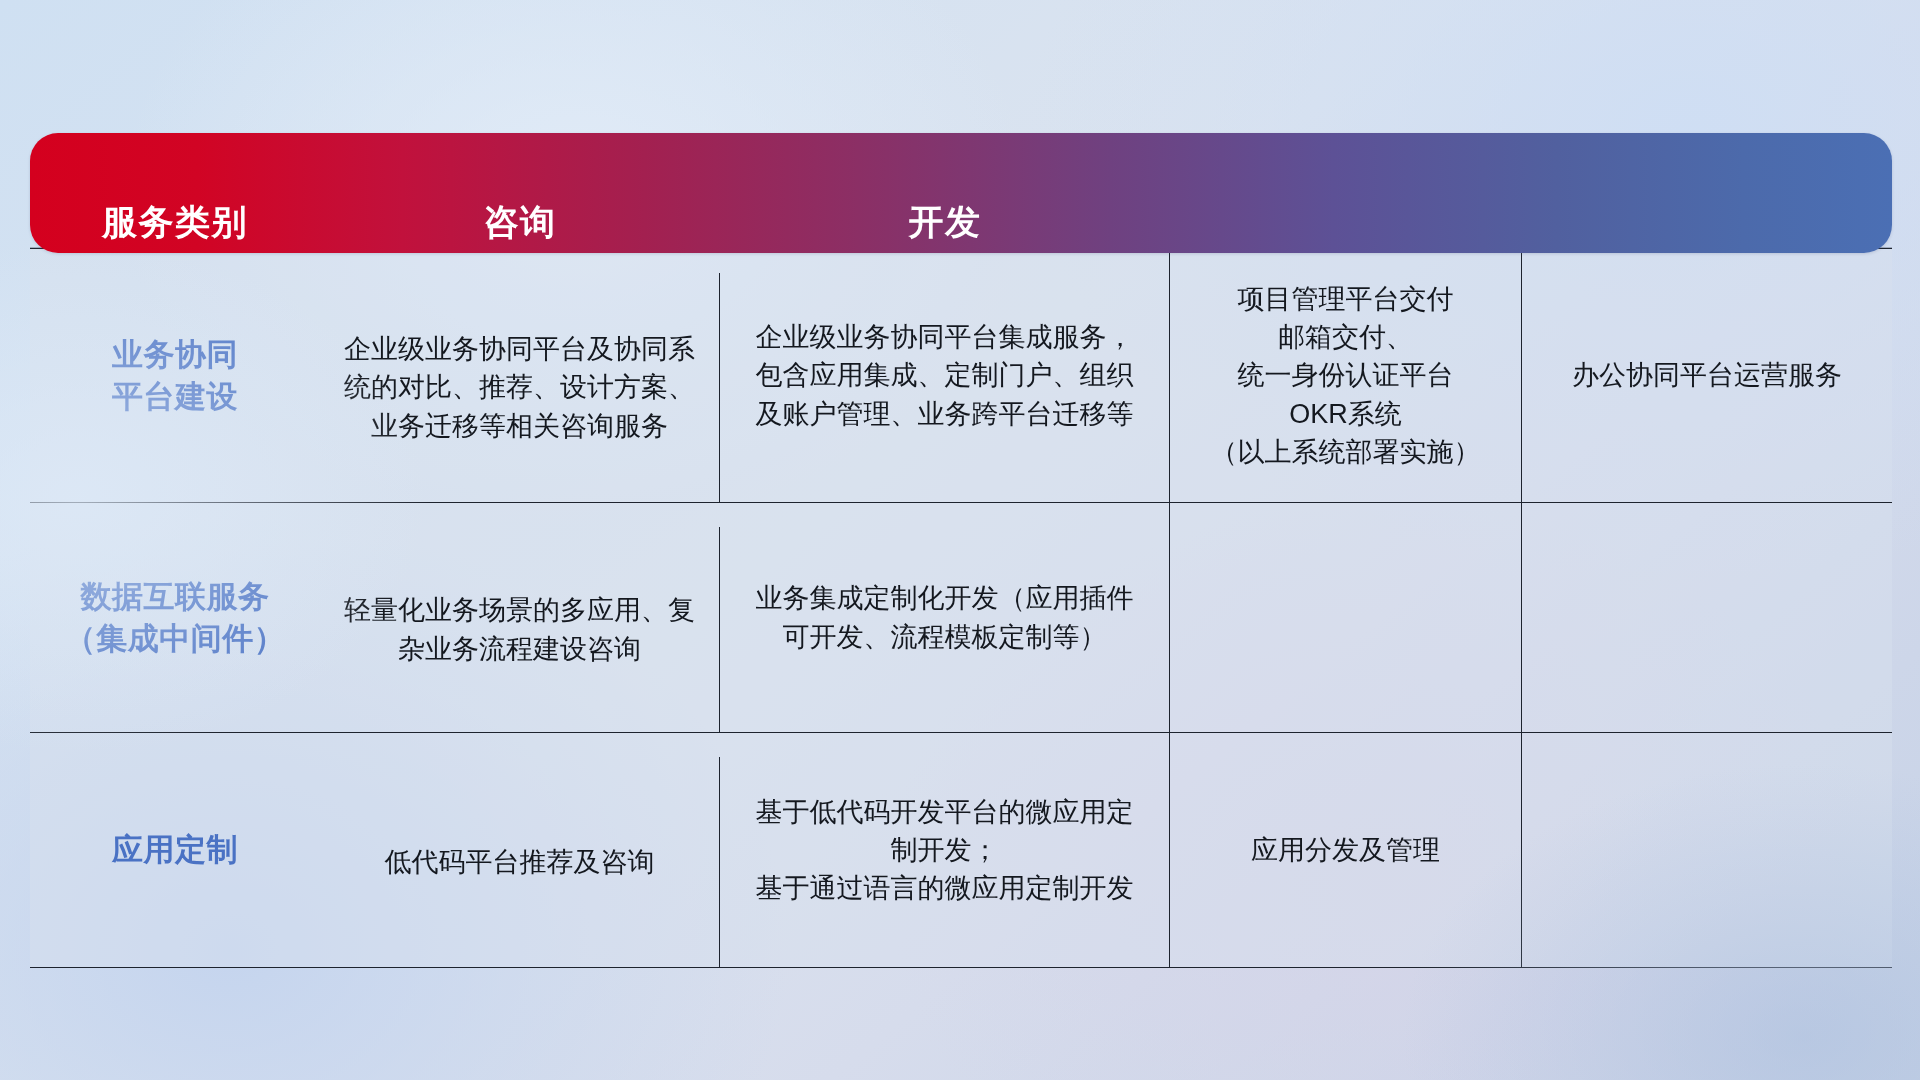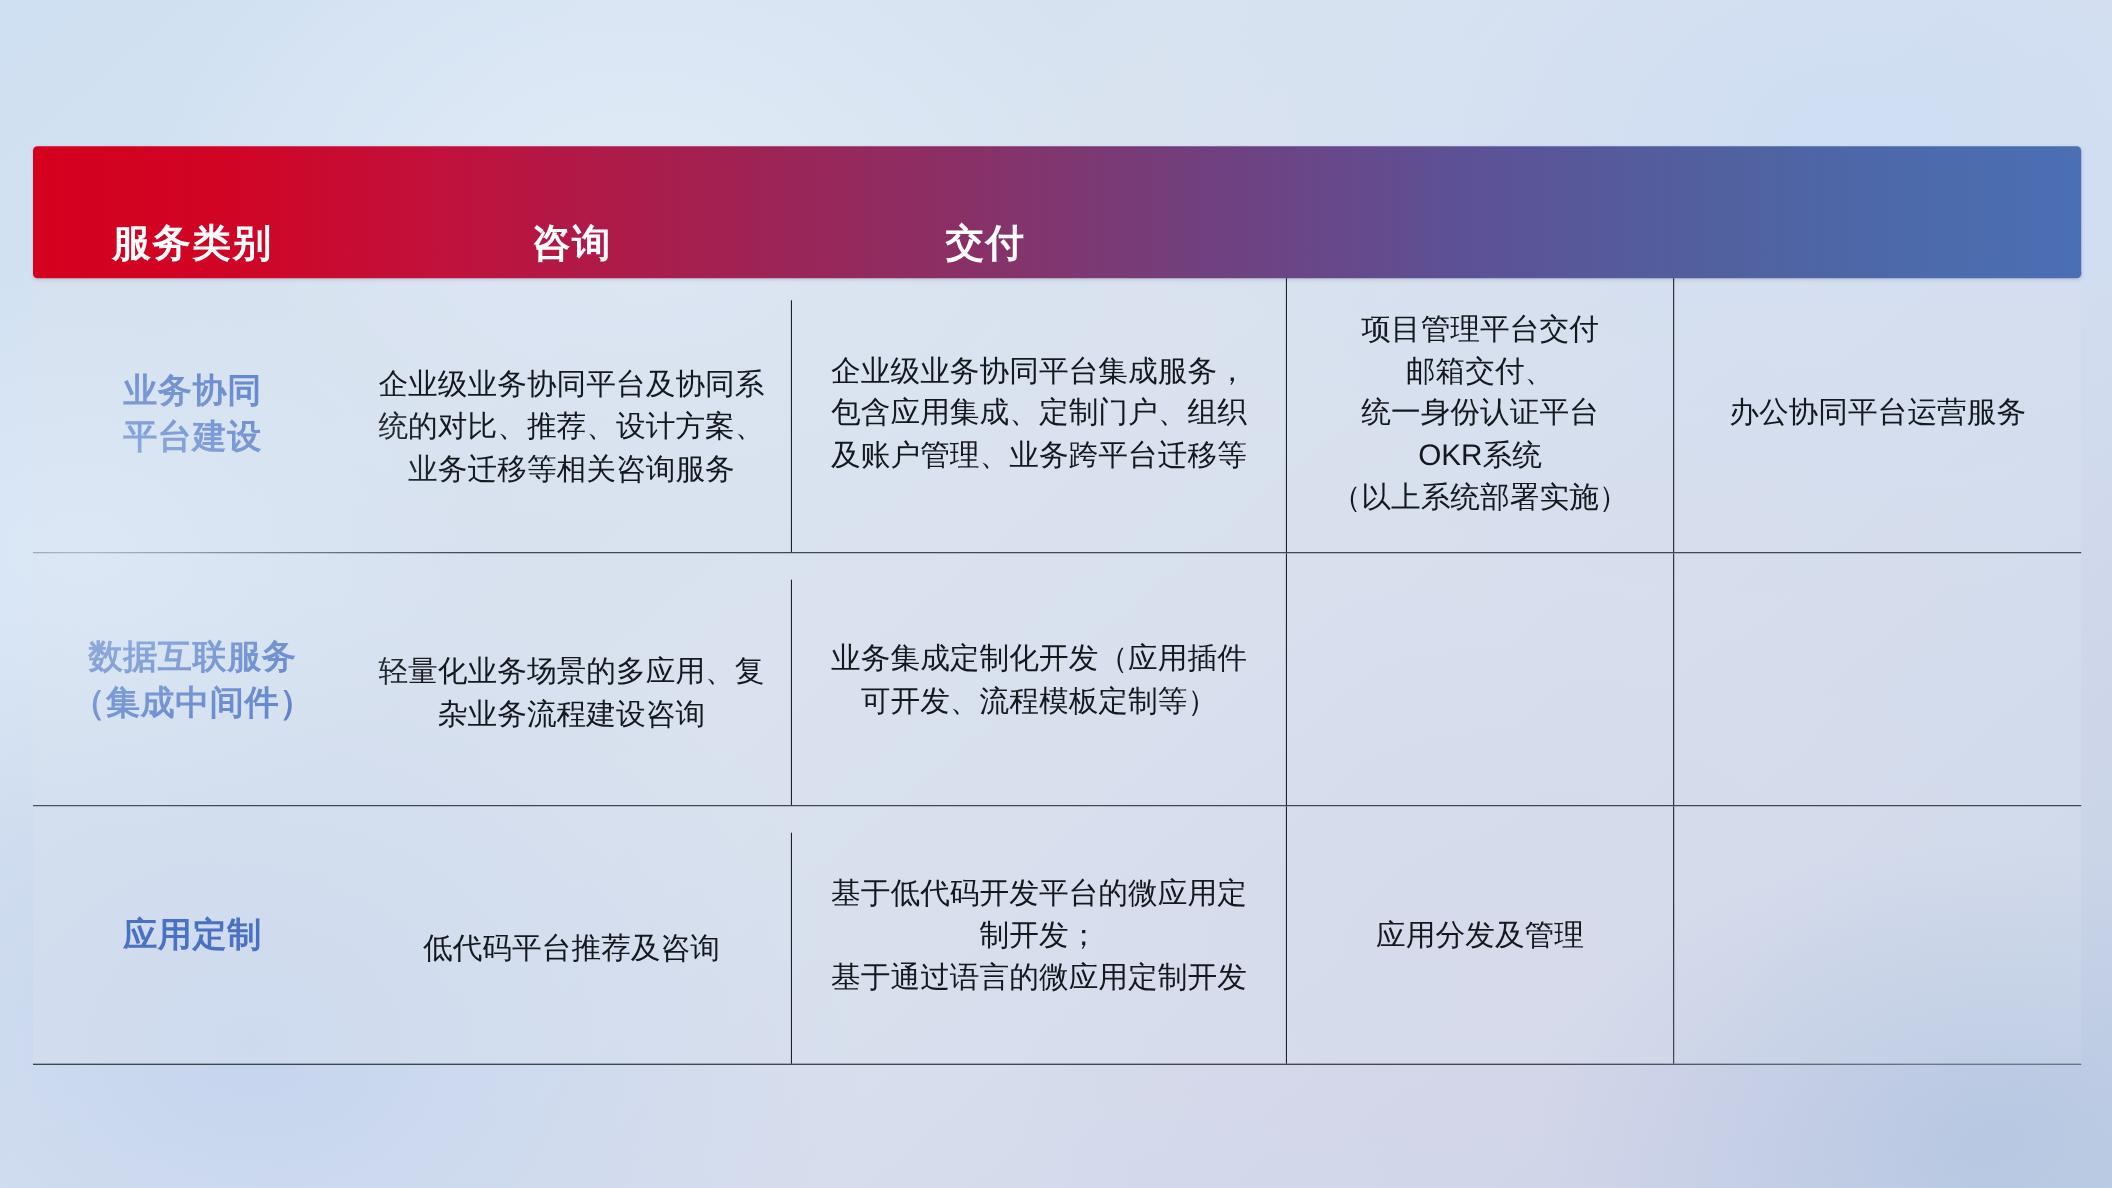--- a/index.html
+++ b/index.html
@@ -31,21 +31,21 @@
   #table-wrap{
     position:absolute;
     left:30px; top:133px;
     width:1862px; height:830px;
   }
 
   
   .hdr{
     position:relative;
     height:120px;
-    border-radius:4px;
+    border-radius:28px;
     background:linear-gradient(90deg,
         #d4001e 0%, #d10424 9%, #c1113c 20%,
         #a32050 33%, #883168 46%, #6f4180 58%,
         #5d5196 70%, #51609f 82%, #4c6aab 92%, #4b6fb4 100%);
     display:flex;
     align-items:flex-end;
     padding-bottom:12px;
     z-index:3;
     box-shadow:0 1px 3px rgba(60,70,110,0.18);
   }
@@ -108,21 +108,21 @@
   }
 </style>
 </head>
 <body>
 
 <div id="table-wrap">
 
   <div class="hdr">
     <div class="hdr-cell c0">服务类别</div>
     <div class="hdr-cell c1">咨询</div>
-    <div class="hdr-cell c3">交付</div>
+    <div class="hdr-cell c2">开发</div>
   </div>
 
   <div class="tbody">
 
     <div class="trow r1">
       <div class="cell c0 cat nodiv">业务协同
 平台建设</div>
       <div class="cell c1 txt">企业级业务协同平台及协同系
 统的对比、推荐、设计方案、
 业务迁移等相关咨询服务</div>

